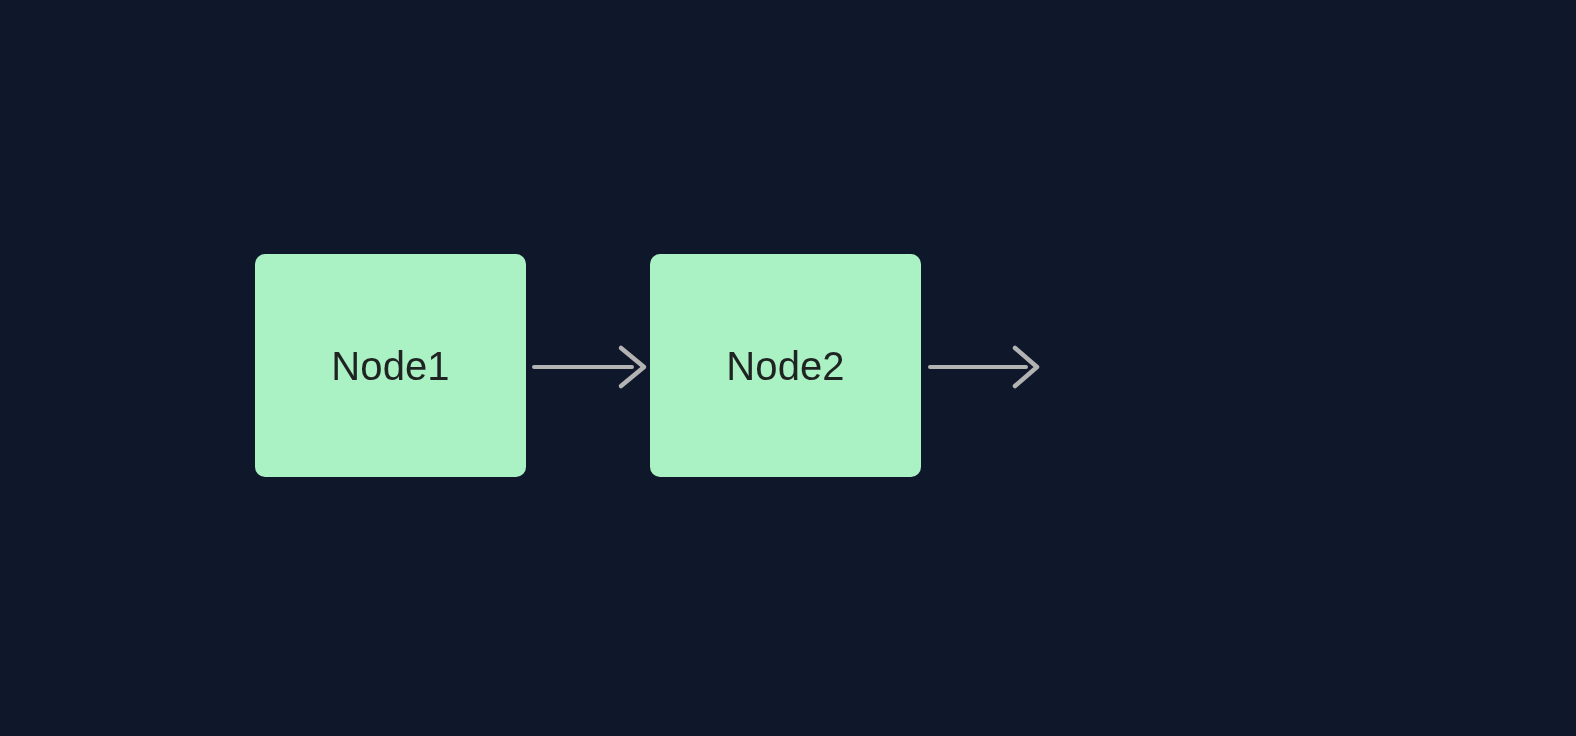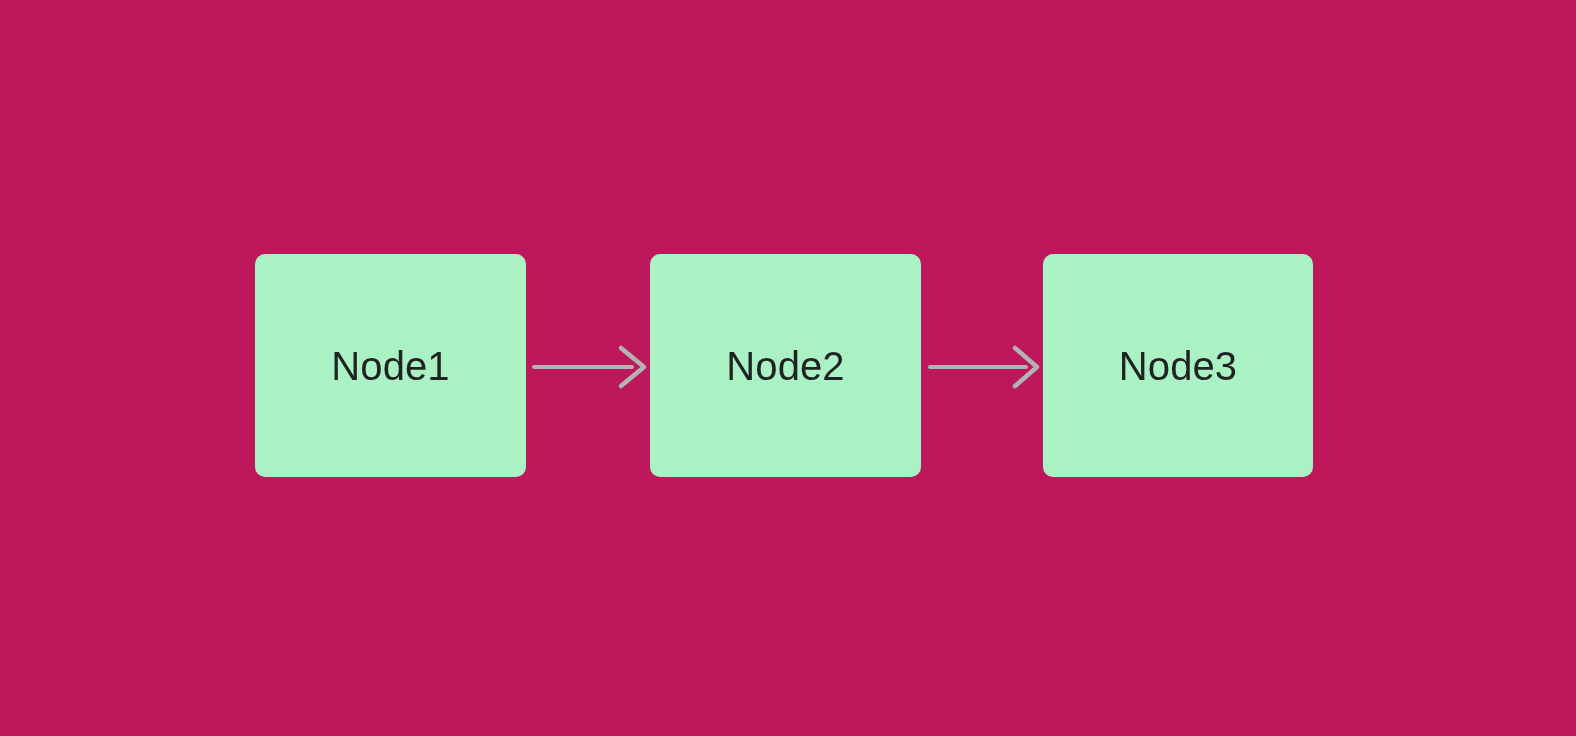--- a/index.html
+++ b/index.html
@@ -10,21 +10,21 @@
     width: 1576px;
     height: 736px;
     background: #ffffff;
     font-family: "Liberation Sans", sans-serif;
     overflow: hidden;
   }
   #diagram-canvas {
     position: relative;
     width: 1576px;
     height: 736px;
-    background: #be185d;
+    background: #0f172a;
   }
   .graph-node {
     position: absolute;
     box-sizing: border-box;
     background: #aaf2c4;
     border-radius: 10px;
     display: flex;
     align-items: center;
     justify-content: center;
     user-select: none;
@@ -82,17 +82,14 @@
   </svg>
 
   <div class="graph-node" id="node-1">
     <span class="node-label">Node1</span>
   </div>
 
   <div class="graph-node" id="node-2">
     <span class="node-label">Node2</span>
   </div>
 
-  <div class="graph-node" id="node-3">
-    <span class="node-label">Node3</span>
-  </div>
 
 </div>
 
 </body></html>

